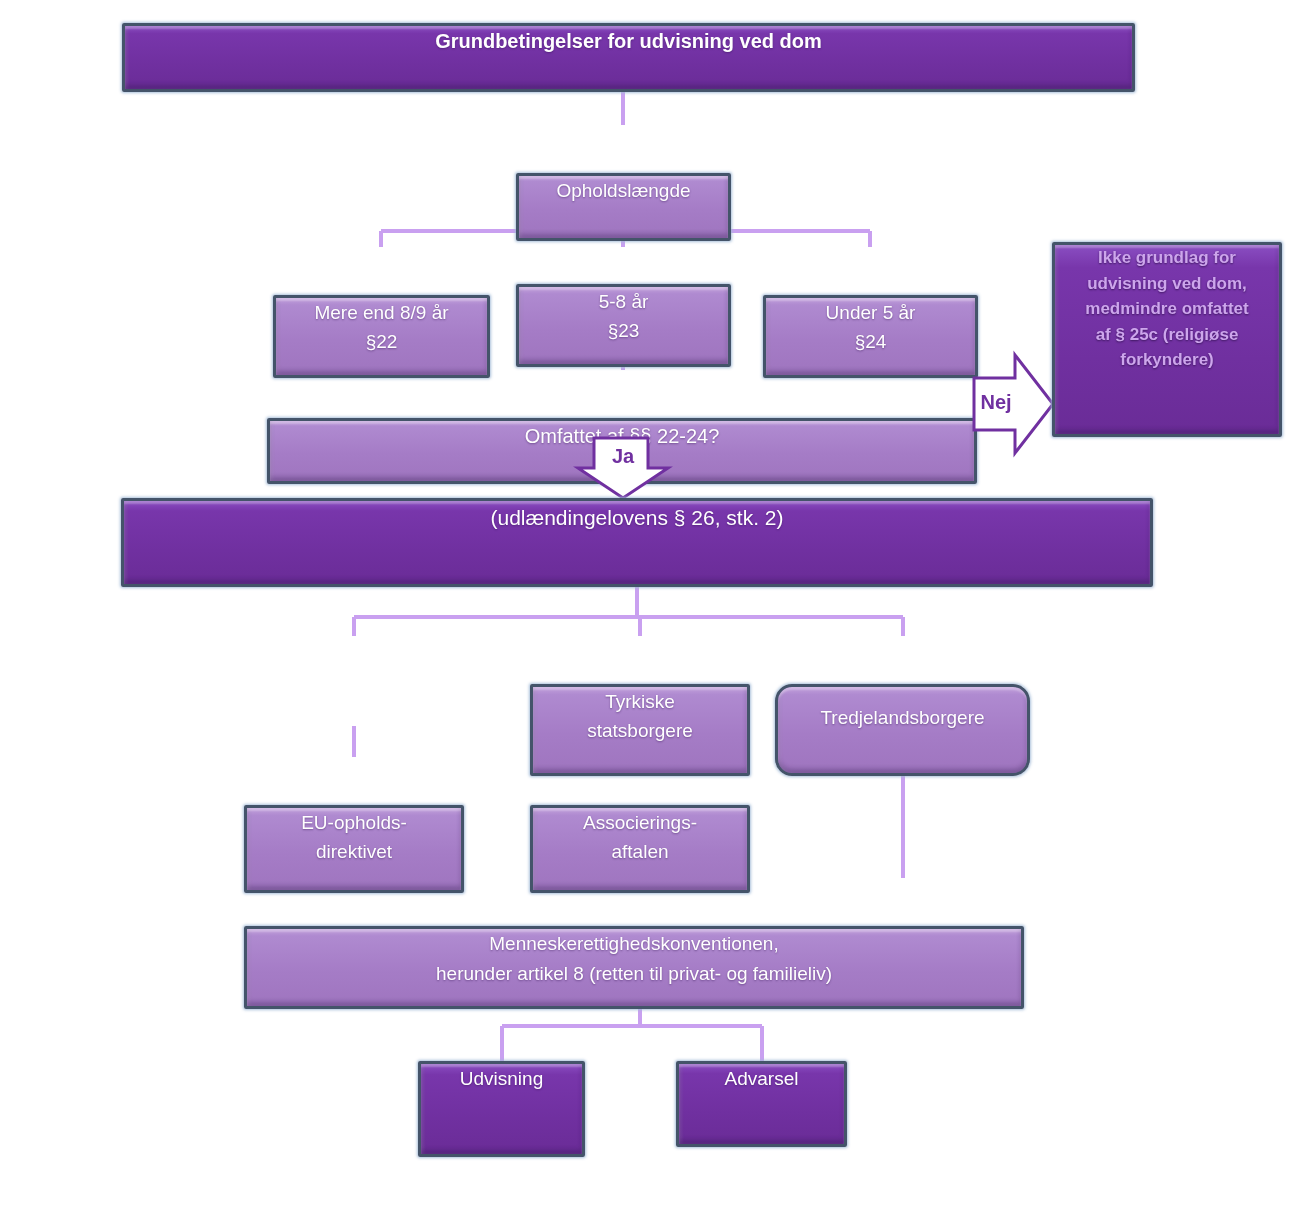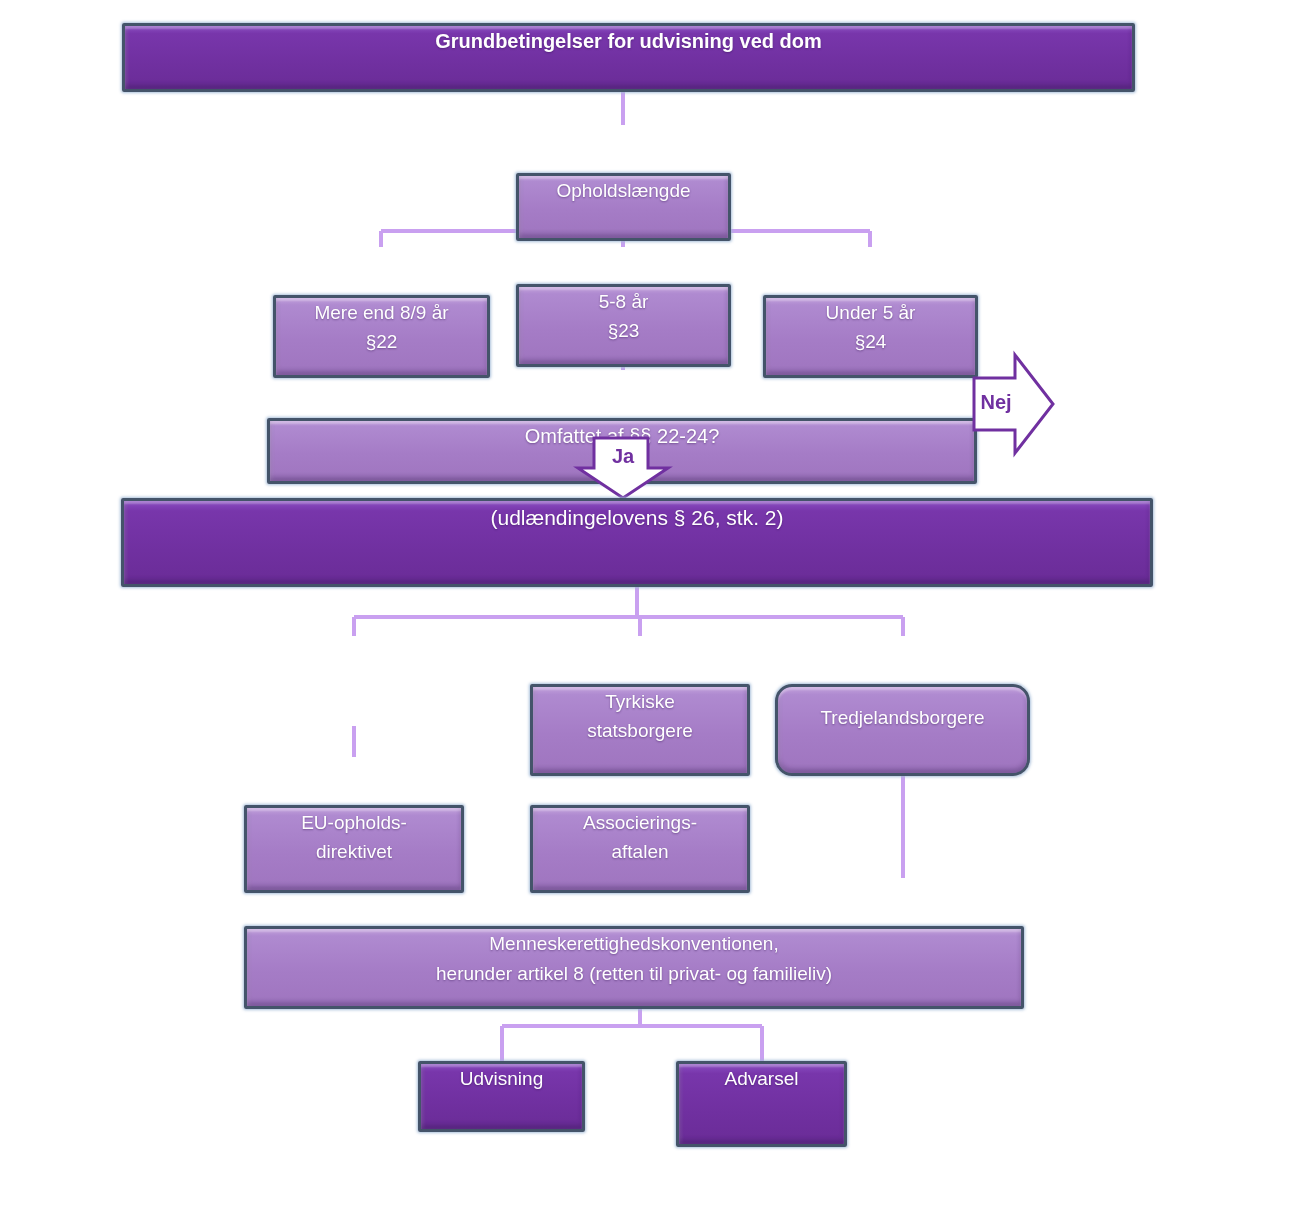--- a/index.html
+++ b/index.html
@@ -86,20 +86,27 @@
 
   <div class="node medium f-std" style="left:267px;top:370px;width:710px;height:66px;font-size:20px">
     <span>Omfattet af §§ 22-24?</span>
   </div>
 
   <svg class="arrow-shape" style="left:973px;top:352px" width="82" height="104" viewBox="0 0 82 104">
     <polygon points="1,26 42,26 42,3 80,52 42,101 42,78 1,78"></polygon>
   </svg>
   <span class="arrow-label" style="left:975px;top:392px;width:42px">Nej</span>
 
+  <div class="node dark f-note" style="left:1052px;top:242px;width:230px;height:195px">
+    <span>Ikke grundlag for</span>
+    <span>udvisning ved dom,</span>
+    <span>medmindre omfattet</span>
+    <span>af § 25c (religiøse</span>
+    <span>forkyndere)</span>
+  </div>
 
   <svg class="arrow-shape" style="left:576px;top:436px" width="94" height="64" viewBox="0 0 94 64">
     <polygon points="18,2 72,2 72,32 92,32 47,62 2,32 18,32"></polygon>
   </svg>
   <span class="arrow-label" style="left:596px;top:446px;width:54px">Ja</span>
 
   <div class="node dark f-big" style="left:121px;top:498px;width:1032px;height:89px">
     <span>(udlændingelovens § 26, stk. 2)</span>
   </div>
 
@@ -121,21 +128,21 @@
   <div class="node medium f-std" style="left:244px;top:757px;width:220px;height:88px">
     <span>EU-opholds-</span>
     <span>direktivet</span>
   </div>
 
   <div class="node medium f-std" style="left:244px;top:878px;width:780px;height:83px;line-height:1.6">
     <span>Menneskerettighedskonventionen,</span>
     <span>herunder artikel 8 (retten til privat- og familieliv)</span>
   </div>
 
-  <div class="node dark f-std" style="left:418px;top:1061px;width:167px;height:71px">
+  <div class="node dark f-std" style="left:418px;top:1061px;width:167px;height:96px">
     <span>Udvisning</span>
   </div>
 
   <div class="node dark f-std" style="left:676px;top:1061px;width:171px;height:86px">
     <span>Advarsel</span>
   </div>
 
 </div>
 
 </body></html>

